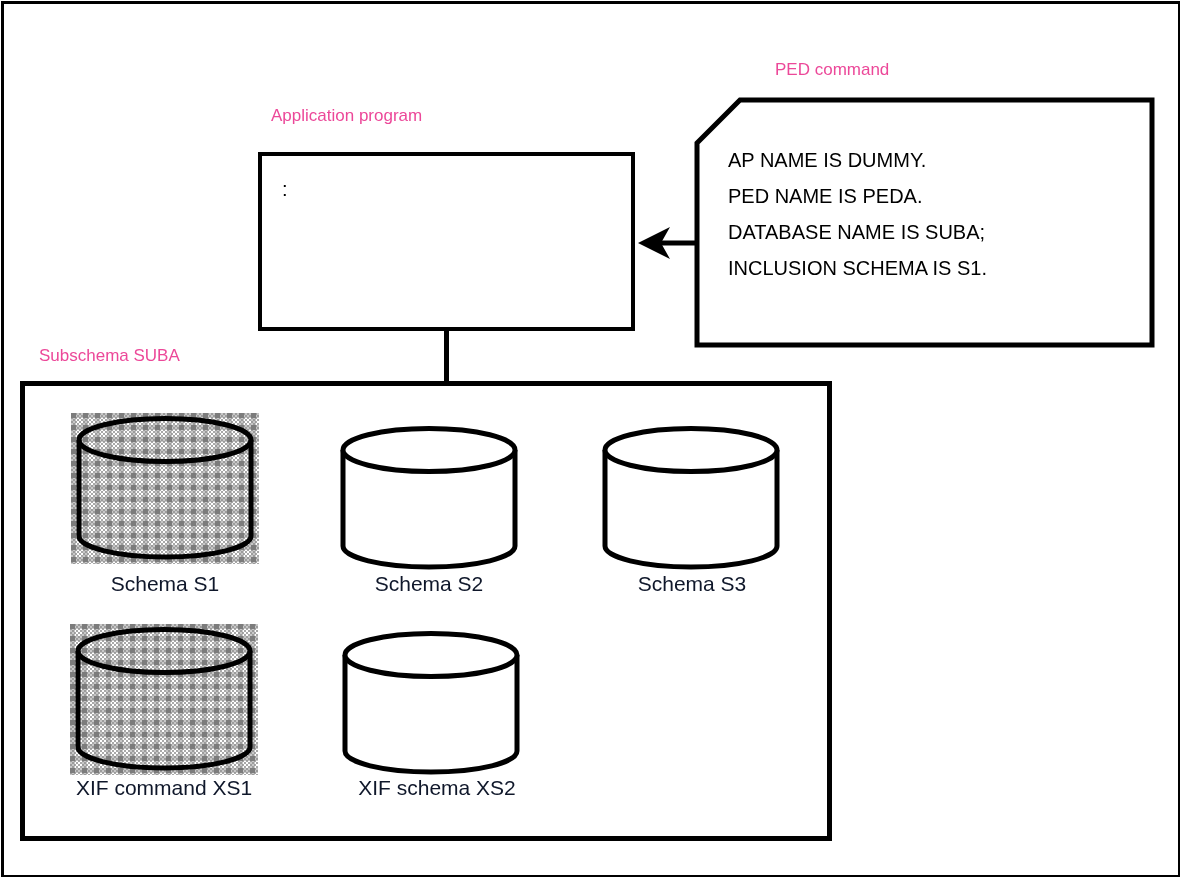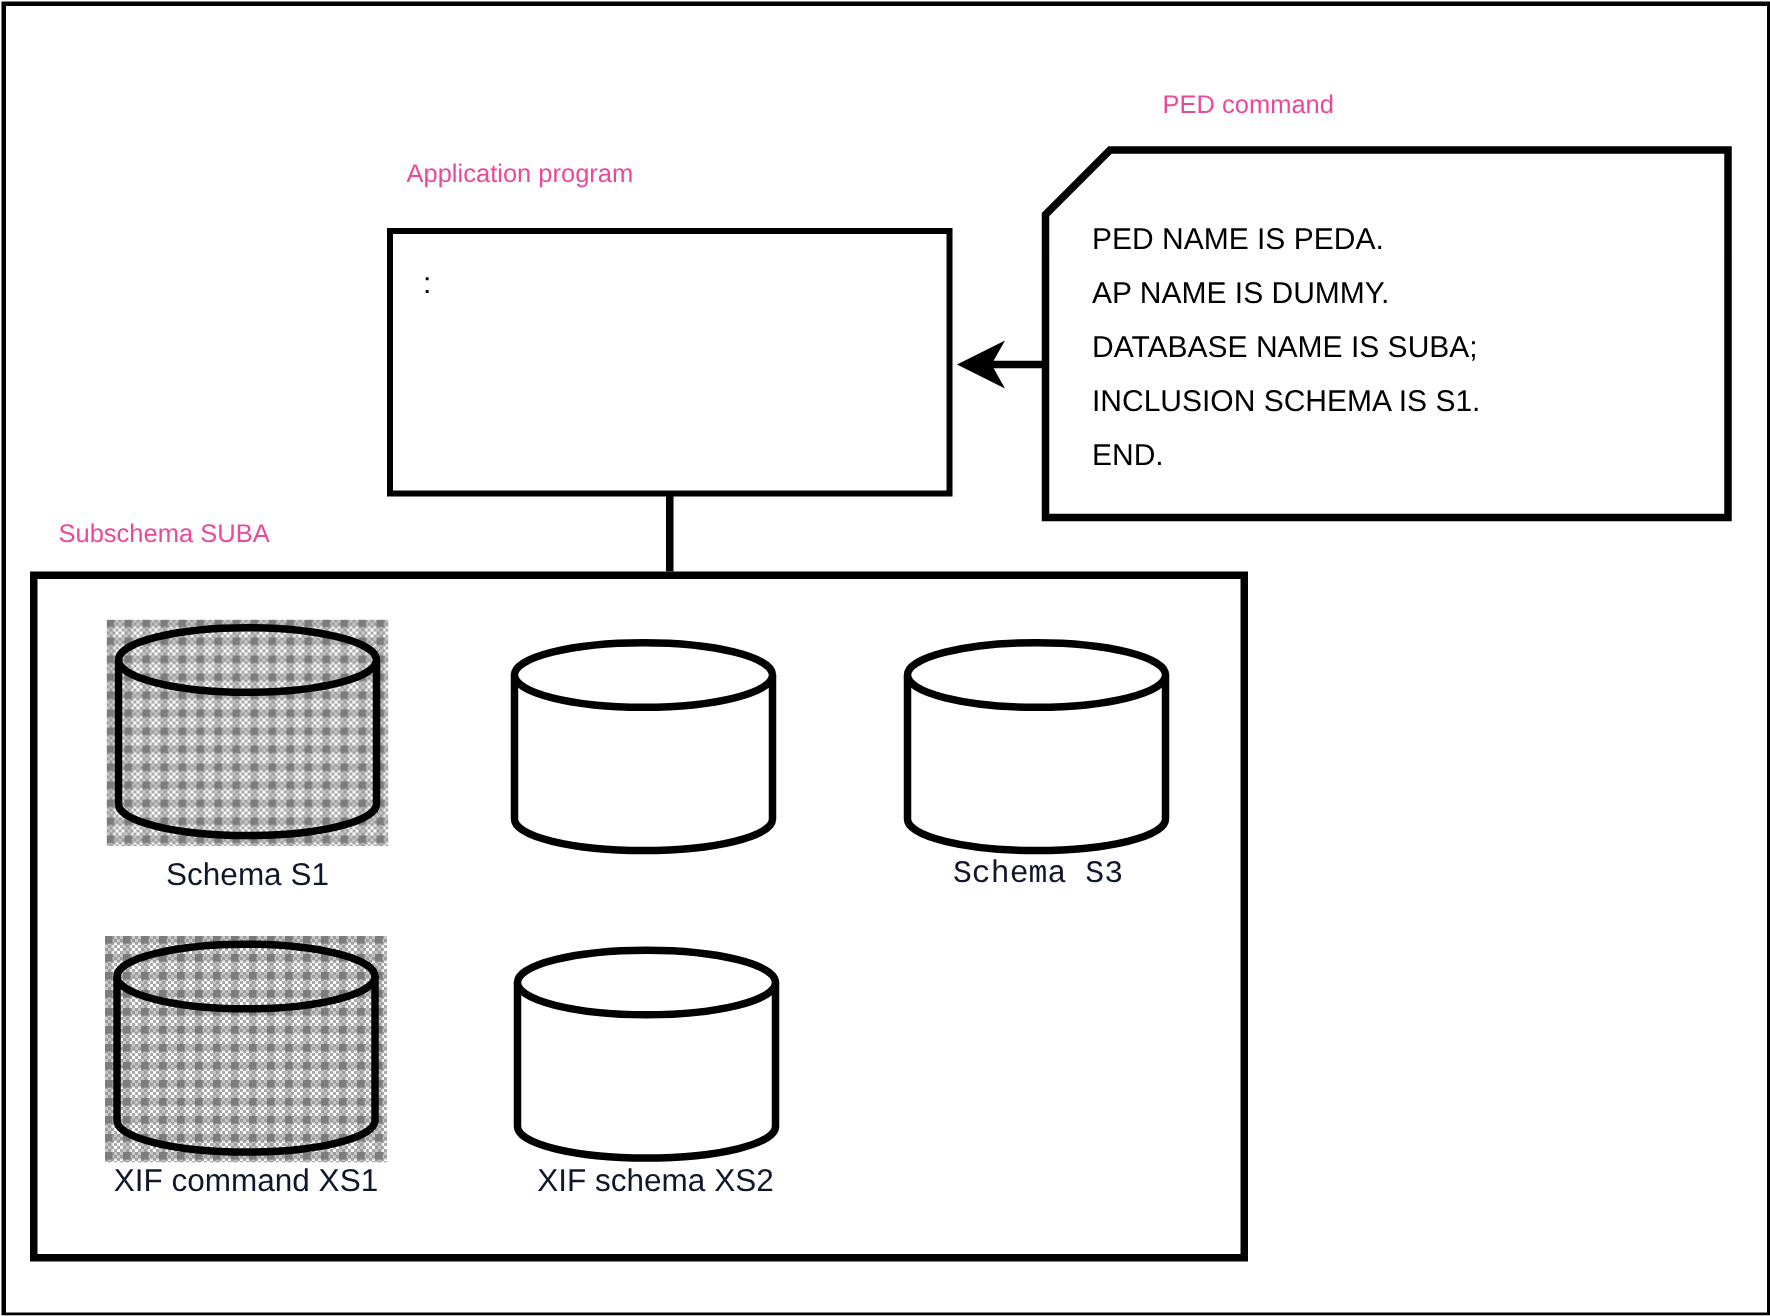--- a/index.html
+++ b/index.html
@@ -103,25 +103,24 @@
     <div class="codeline">:</div>
   </div>
 
   <div class="label" style="left:775px; top:58px;">PED command</div>
 
   <svg class="ped-shape" width="462" height="252">
     <polygon points="46,3 458,3 458,248 3,248 3,46" fill="#ffffff" stroke="#000000" stroke-width="5" stroke-linejoin="miter"></polygon>
   </svg>
 
   <div class="codeblock ped-code">
+    <div class="codeline">AP NAME IS DUMMY.</div>
     <div class="codeline">PED NAME IS PEDA.</div>
-    <div class="codeline">AP NAME IS DUMMY.</div>
     <div class="codeline">DATABASE NAME IS SUBA;</div>
     <div class="codeline">INCLUSION SCHEMA IS S1.</div>
-    <div class="codeline">END.</div>
   </div>
 
   <svg class="arrow-svg" width="80" height="46">
     <rect x="28" y="20.5" width="39" height="5" fill="#000000"></rect>
     <polygon points="8,23 40,7 31,23 40,39" fill="#000000"></polygon>
   </svg>
 
   <div class="connector"></div>
 
   <div class="label" style="left:39px; top:344px;">Subschema SUBA</div>
@@ -138,21 +137,22 @@
     <path d="M8 27 v96 a86 21 0 0 0 172 0 v-96" fill="#ffffff" stroke="#000000" stroke-width="5"></path>
     <ellipse cx="94" cy="27" rx="86" ry="21.5" fill="#ffffff" stroke="#000000" stroke-width="5"></ellipse>
   </svg>
 
   <svg class="cyl" style="left:597px; top:423px;" width="188" height="151">
     <path d="M8 27 v96 a86 21 0 0 0 172 0 v-96" fill="#ffffff" stroke="#000000" stroke-width="5"></path>
     <ellipse cx="94" cy="27" rx="86" ry="21.5" fill="#ffffff" stroke="#000000" stroke-width="5"></ellipse>
   </svg>
 
   <div class="cyl-label" style="left:55px; top:571px;">Schema S1</div>
-  <div class="cyl-label" style="left:582px; top:571px;font-family:Liberation Mono, monospace;">Schema S3</div>
+  <div class="cyl-label" style="left:319px; top:571px;">Schema S2</div>
+  <div class="cyl-label" style="left:582px; top:571px;">Schema S3</div>
 
   <svg class="cyl" style="left:70px; top:624px;" width="188" height="151">
     <rect x="0" y="0" width="188" height="151" fill="url(#plaid)"></rect>
     <path d="M8 27 v96 a86 21 0 0 0 172 0 v-96" fill="none" stroke="#000000" stroke-width="5"></path>
     <ellipse cx="94" cy="27" rx="86" ry="21.5" fill="none" stroke="#000000" stroke-width="5"></ellipse>
   </svg>
 
   <svg class="cyl" style="left:337px; top:628px;" width="188" height="151">
     <path d="M8 27 v96 a86 21 0 0 0 172 0 v-96" fill="#ffffff" stroke="#000000" stroke-width="5"></path>
     <ellipse cx="94" cy="27" rx="86" ry="21.5" fill="#ffffff" stroke="#000000" stroke-width="5"></ellipse>

